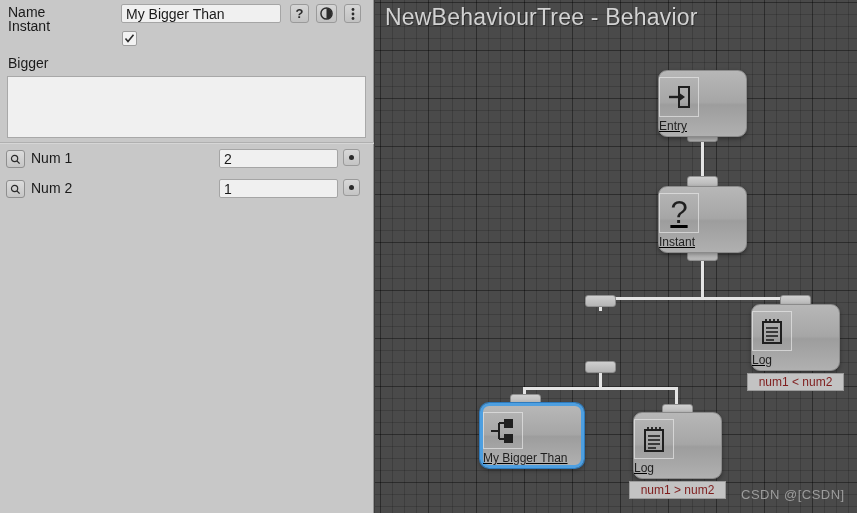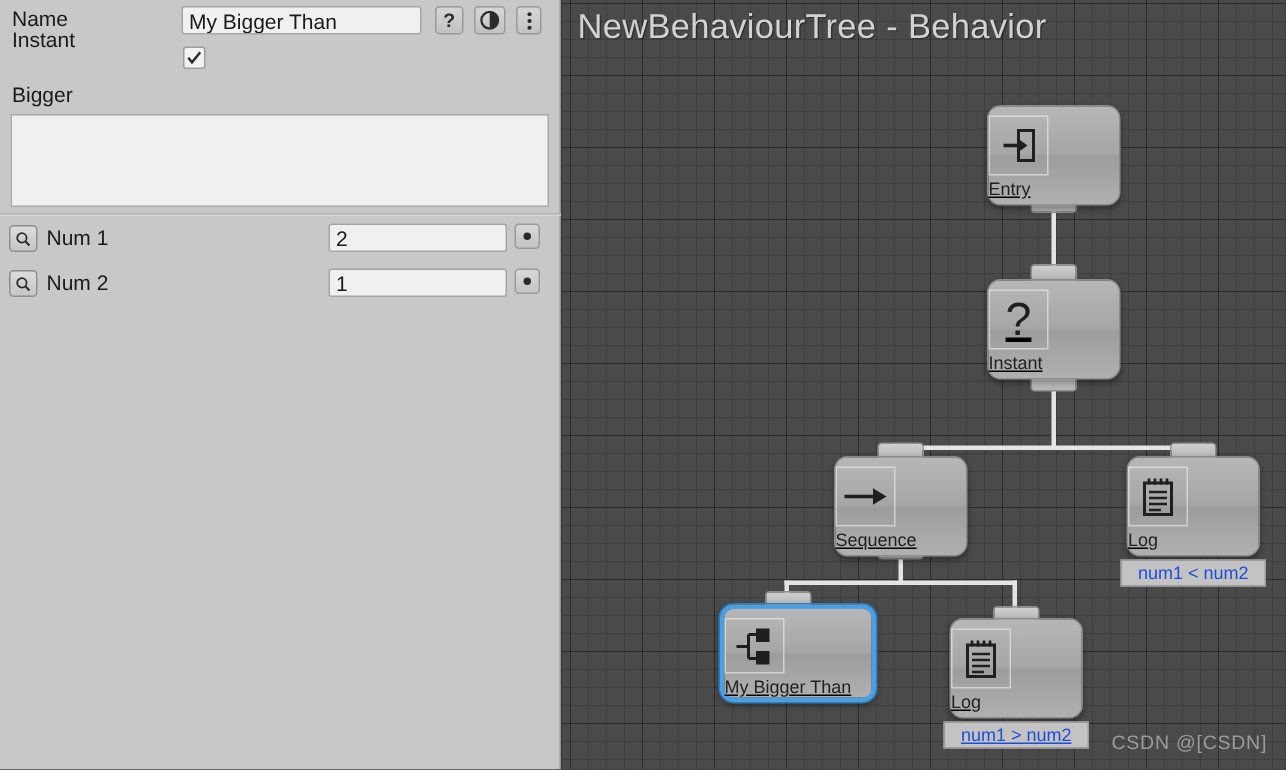--- a/index.html
+++ b/index.html
@@ -186,21 +186,21 @@
     background: linear-gradient(to bottom, #cfcfcf, #b4b4b4);
     border: 1px solid #8f8f8f;
     border-radius: 3px;
     box-sizing: border-box;
   }
   .node-comment {
     position: absolute;
     box-sizing: border-box;
     background: #c3c3c3;
     border: 1px solid #9b9b9b;
-    color: #1d4ed8;
+    color: #7f1d1d;
     font-size: 12px;
     text-align: center;
     line-height: 17px;
     height: 18px;
     white-space: nowrap;
   }
 </style>
 </head>
 <body>
 
@@ -307,29 +307,20 @@
     <div class="port" style="left:312px; top:249px; width:31px; height:12px;"></div>
     <div class="node" style="left:283px; top:186px; width:89px; height:67px;">
       <div class="node-icon">
         <span style="font-size:31px; line-height:30px; color:#1f1f1f; font-family:'Liberation Sans',sans-serif;">?</span>
       </div>
       <div class="node-label">Instant</div>
     </div>
 
     <div class="port" style="left:210px; top:295px; width:31px; height:12px;"></div>
     <div class="port" style="left:210px; top:361px; width:31px; height:12px;"></div>
-    <div class="node" style="left:181px; top:304px; width:89px; height:67px;">
-      <div class="node-icon">
-        <svg width="30" height="18" viewBox="0 0 30 18">
-          <line x1="1" y1="9" x2="23" y2="9" stroke="#1f1f1f" stroke-width="2.4"></line>
-          <path d="M20 3.5 L29 9 L20 14.5 Z" fill="#1f1f1f"></path>
-        </svg>
-      </div>
-      <div class="node-label">Sequence</div>
-    </div>
 
     <div class="port" style="left:405px; top:295px; width:31px; height:12px;"></div>
     <div class="node" style="left:376px; top:304px; width:89px; height:67px;">
       <div class="node-icon">
         <svg width="24" height="28" viewBox="0 0 24 28">
           <rect x="3" y="5" width="18" height="21" fill="none" stroke="#1f1f1f" stroke-width="2"></rect>
           <line x1="6" y1="2" x2="6" y2="6" stroke="#1f1f1f" stroke-width="1.8"></line>
           <line x1="10" y1="2" x2="10" y2="6" stroke="#1f1f1f" stroke-width="1.8"></line>
           <line x1="14" y1="2" x2="14" y2="6" stroke="#1f1f1f" stroke-width="1.8"></line>
           <line x1="18" y1="2" x2="18" y2="6" stroke="#1f1f1f" stroke-width="1.8"></line>
@@ -368,18 +359,18 @@
           <line x1="14" y1="2" x2="14" y2="6" stroke="#1f1f1f" stroke-width="1.8"></line>
           <line x1="18" y1="2" x2="18" y2="6" stroke="#1f1f1f" stroke-width="1.8"></line>
           <line x1="6" y1="11" x2="18" y2="11" stroke="#1f1f1f" stroke-width="1.6"></line>
           <line x1="6" y1="15" x2="18" y2="15" stroke="#1f1f1f" stroke-width="1.6"></line>
           <line x1="6" y1="19" x2="18" y2="19" stroke="#1f1f1f" stroke-width="1.6"></line>
           <line x1="6" y1="23" x2="14" y2="23" stroke="#1f1f1f" stroke-width="1.6"></line>
         </svg>
       </div>
       <div class="node-label">Log</div>
     </div>
-    <div class="node-comment" style="left:254px; top:481px; width:97px;text-decoration:underline;">num1 &gt; num2</div>
+    <div class="node-comment" style="left:254px; top:481px; width:97px;">num1 &gt; num2</div>
 
     <div id="watermark">CSDN @[CSDN]</div>
   </div>
 
 </div>
 
 </body></html>

